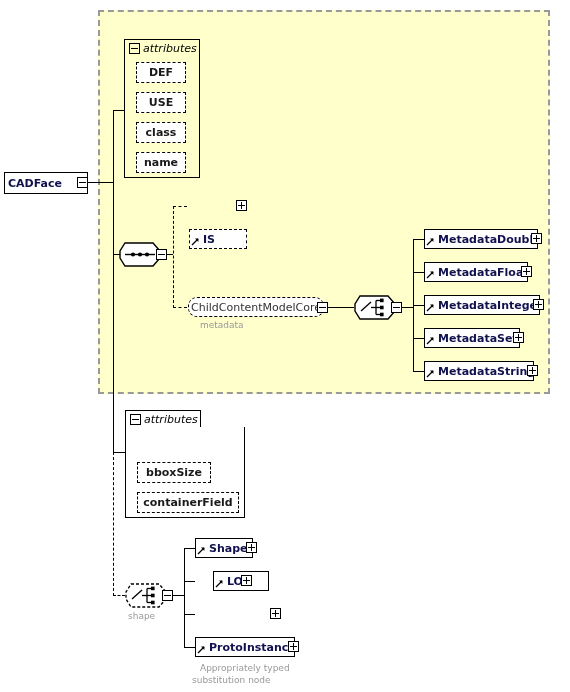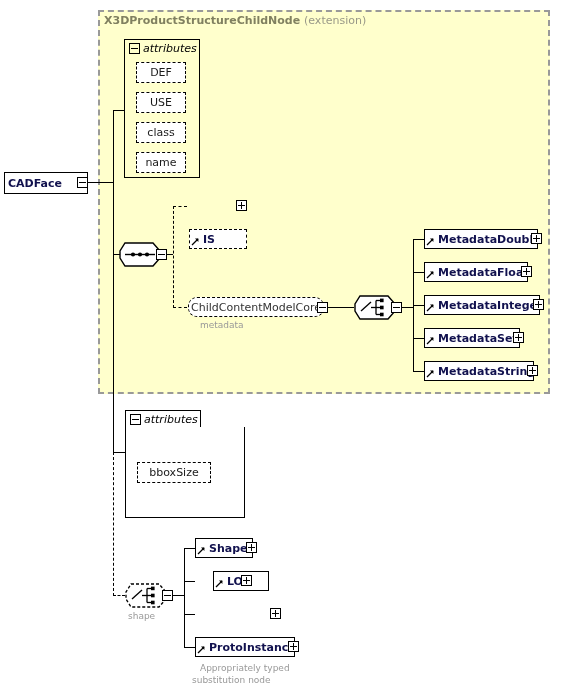--- a/index.html
+++ b/index.html
@@ -52,21 +52,21 @@
     background:#b0b0b0;
     z-index:-1;
   }
   .node-label{
     font-size:11px;
     font-weight:bold;
     color:#11114e;
     padding:0 3px;
     line-height:11px;
   }
-  .node-label.attr{color:#1a1a1a;font-weight:normal;}
+  .node-label.attr{color:#1a1a1a;font-weight:bold;}
 
   
   .refarrow{
     width:9px;height:18px;position:relative;flex:0 0 9px;margin-left:1px;
   }
   .refarrow svg{position:absolute;left:0;bottom:2px;}
 
   
   .exp{
     position:absolute;
@@ -127,24 +127,20 @@
   .caption{
     position:absolute;font-size:9px;color:#999999;white-space:nowrap;line-height:11px;
   }
 </style>
 </head>
 <body>
 
 <div id="canvas">
 
   <div class="ext-box" style="left:98px;top:10px;width:452px;height:384px;"></div>
-  <div class="ext-title" style="left:104px;top:14px;">
-    <span>X3DProductStructureChildNode</span>
-    <span class="light">(extension)</span>
-  </div>
 
   <div class="node-shadow" style="left:8px;top:176px;width:84px;height:22px;"></div>
   <div class="node" style="left:4px;top:172px;width:84px;">
     <span class="node-label">CADFace</span>
   </div>
   <div class="exp minus" style="left:77px;top:177px;"></div>
 
   <div class="ln h" style="left:88px;top:182px;width:26px;"></div>
 
   <div class="ln v" style="left:113px;top:110px;height:73px;"></div>
@@ -317,20 +313,23 @@
   </div>
 
   <div class="node-shadow" style="left:141px;top:437px;width:92px;height:21px;"></div>
 
   <div class="node-shadow" style="left:141px;top:466px;width:74px;height:21px;"></div>
   <div class="node dashed" style="left:137px;top:462px;width:74px;height:21px;justify-content:center;">
     <span class="node-label attr">bboxSize</span>
   </div>
 
   <div class="node-shadow" style="left:141px;top:496px;width:102px;height:21px;"></div>
+  <div class="node dashed" style="left:137px;top:492px;width:102px;height:21px;justify-content:center;">
+    <span class="node-label attr">containerField</span>
+  </div>
 
   <div class="node-shadow" style="left:131px;top:587px;width:38px;height:19px;"></div>
   <div class="compositor" style="left:125px;top:583px;width:42px;height:25px;">
     <svg width="42" height="25" viewBox="0 0 42 25">
       <polygon points="6,1 34,1 41,9 41,16 34,24 6,24 1,16 1,9" fill="#ffffff" stroke="#000000" stroke-width="1.3" stroke-dasharray="3,2"></polygon>
       <line x1="7" y1="16" x2="17" y2="7" stroke="#000" stroke-width="1.3"></line>
       <line x1="17" y1="12.5" x2="22" y2="12.5" stroke="#000" stroke-width="1.3"></line>
       <line x1="22" y1="5.5" x2="22" y2="19.5" stroke="#000" stroke-width="1.3"></line>
       <line x1="22" y1="5.5" x2="27" y2="5.5" stroke="#000" stroke-width="1.3"></line>
       <line x1="22" y1="12.5" x2="27" y2="12.5" stroke="#000" stroke-width="1.3"></line>

